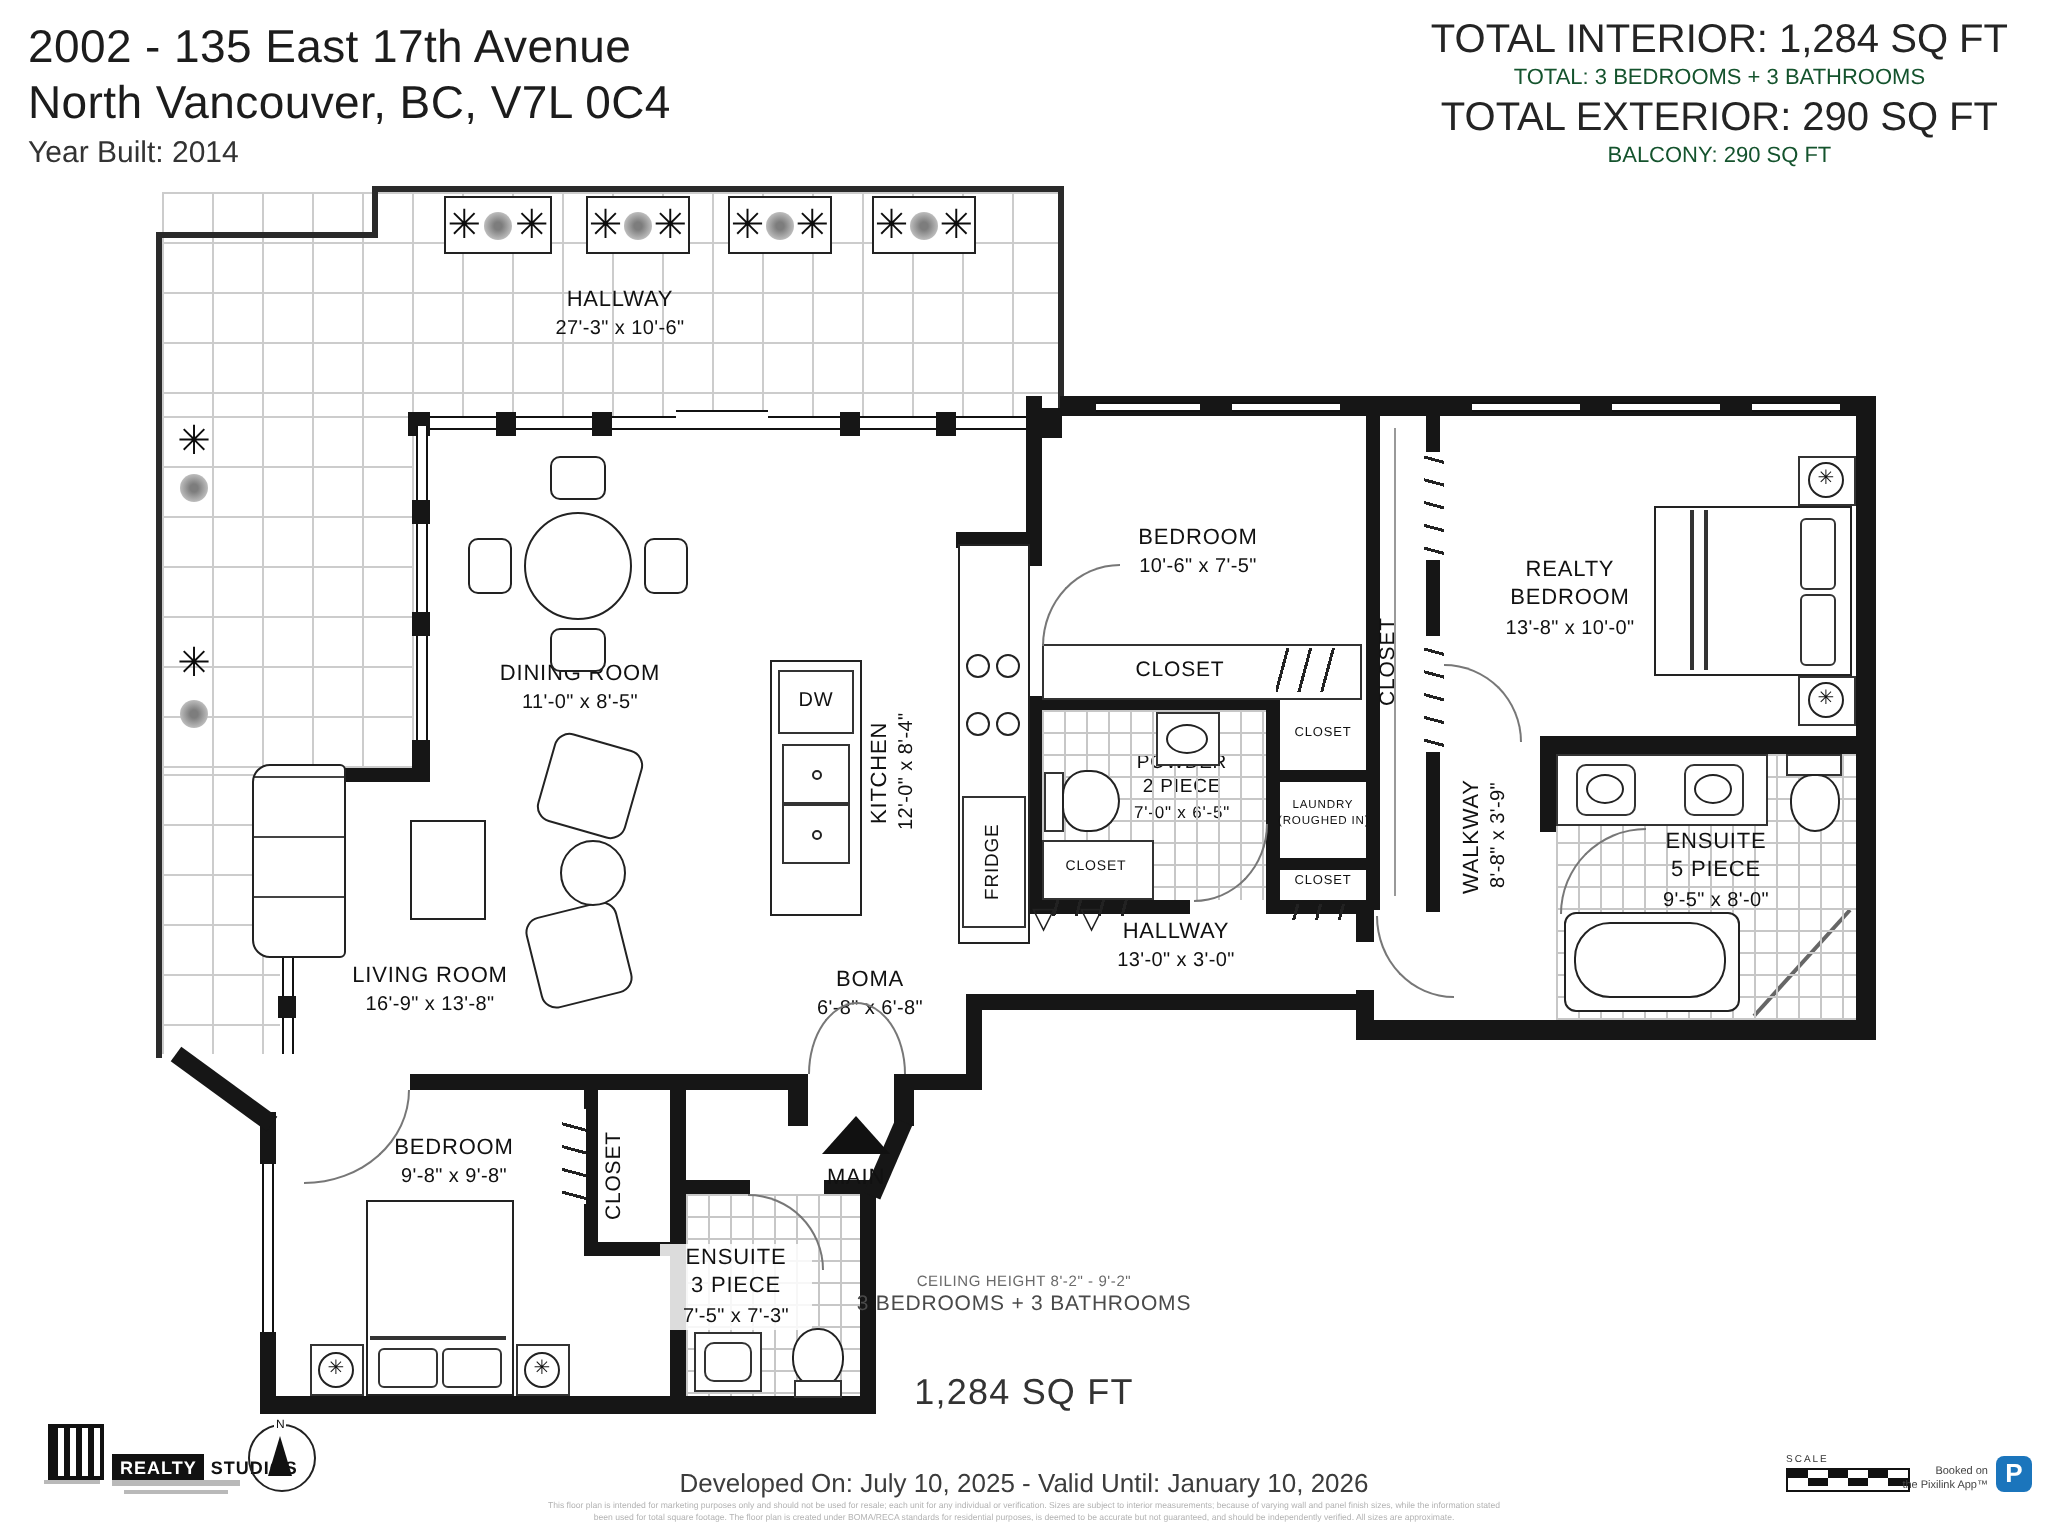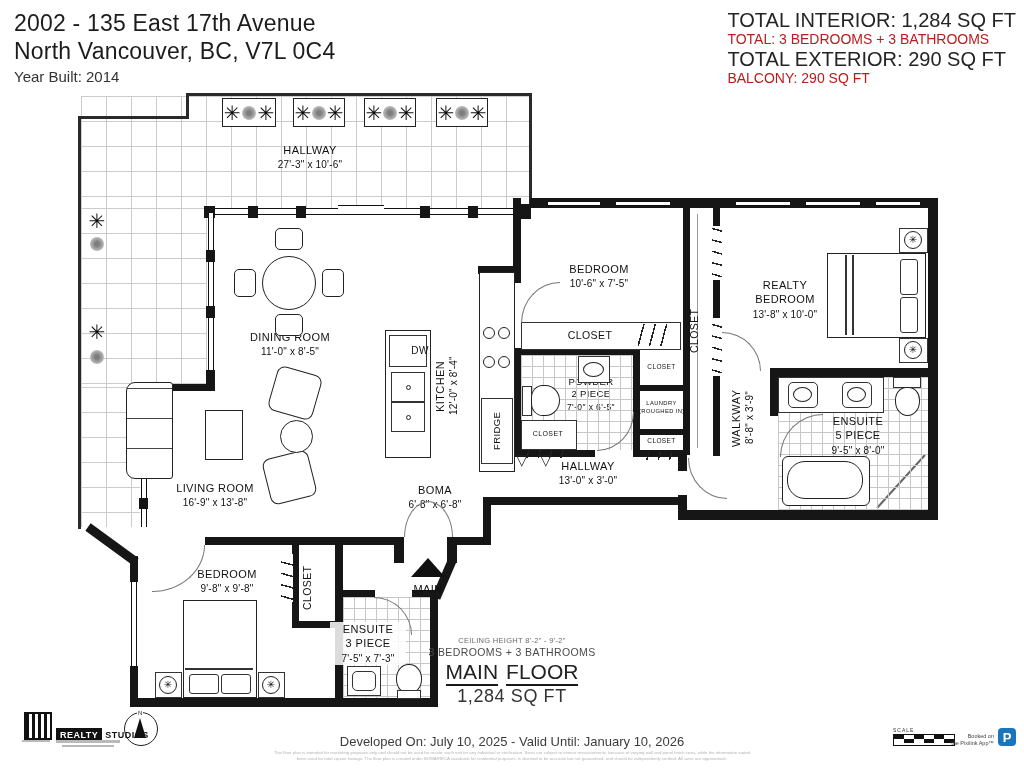--- a/index.html
+++ b/index.html
@@ -33,23 +33,23 @@
   .fan{position:absolute;width:16px;height:16px;border:1px solid #222;border-radius:50%;
     font-size:10px;line-height:15px;text-align:center;color:#111;}
   .pl{font-size:20px;line-height:1;color:#0c0c0c;}
   .pm{width:14px;height:14px;border-radius:50%;background:radial-gradient(#7d7d7d 20%,#c9c9c9 80%);}
   .planter{position:absolute;border:1.4px solid #222;background:#fff;display:flex;align-items:center;
     justify-content:space-around;}
   .lplant{position:absolute;display:flex;flex-direction:column;align-items:center;justify-content:space-around;}
   .ellip{position:absolute;border:1.4px solid #222;border-radius:50%;background:#fff;}
   .hdr1{position:absolute;font-size:23px;color:#1c1c1c;letter-spacing:.2px;}
   .hdr3{position:absolute;font-size:15px;color:#333;}
-  .totals{position:absolute;right:8px;top:8px;text-align:left;color:#242424;}
+  .totals{position:absolute;right:20px;top:8px;text-align:center;color:#242424;}
   .totals .big{font-size:20px;line-height:24px;}
-  .totals .small{font-size:14px;line-height:15px;color:#b91c1c;}
+  .totals .small{font-size:11px;line-height:15px;color:#14532d;}
   .sum{position:absolute;text-align:center;color:#222;}
   .uword{border-bottom:2px solid #1a1a1a;padding-bottom:1px;margin:0 4px;}
   .tri-up{position:absolute;width:0;height:0;border-left:17px solid transparent;
     border-right:17px solid transparent;border-bottom:19px solid #111;}
   .leaf{position:absolute;font-size:15px;color:#222;line-height:1;}
   .qr{position:absolute;border:2px solid #111;background-image:
     repeating-linear-gradient(90deg,#111 0 3px,#fff 3px 6px),
     repeating-linear-gradient(0deg,#111 0 3px,transparent 3px 6px);}
   .graybar{position:absolute;background:#b9b9b9;}
   .disc{position:absolute;width:1024px;text-align:center;font-size:4.3px;color:#b3b3b3;line-height:5.6px;}
@@ -275,21 +275,21 @@
   <div class="burner" style="left:498px;top:327px;"></div>
   <div class="burner" style="left:483px;top:356px;"></div>
   <div class="burner" style="left:498px;top:356px;"></div>
   <div class="boxthin" style="left:481px;top:398px;width:30px;height:64px;">
     <div class="vtext" style="left:9px;top:4px;height:56px;font-size:9.5px;">
       <span>FRIDGE</span>
     </div>
   </div>
   <div class="box" style="left:385px;top:330px;width:44px;height:126px;"></div>
   <div class="boxthin" style="left:389px;top:335px;width:36px;height:30px;">
-    <div class="lbl" style="left:12px;top:8px;width:36px;font-size:10px;">
+    <div class="lbl" style="left:0px;top:8px;width:36px;font-size:10px;">
       <span>DW</span>
     </div>
   </div>
   <div class="boxthin" style="left:391px;top:372px;width:32px;height:28px;">
       <div class="ellip" style="left:14px;top:12px;width:3px;height:3px;border-width:1px;"></div>
     </div>
   <div class="boxthin" style="left:391px;top:402px;width:32px;height:28px;">
       <div class="ellip" style="left:14px;top:12px;width:3px;height:3px;border-width:1px;"></div>
     </div>
 
@@ -368,23 +368,20 @@
   <div class="boxthin" style="left:347px;top:666px;width:32px;height:28px;background:#fff;">
     <div class="boxthin" style="left:4px;top:4px;width:22px;height:18px;border-radius:5px;"></div>
   </div>
   <div class="ellip" style="left:396px;top:664px;width:24px;height:28px;border-radius:48%;background:#fff;"></div>
   <div class="boxthin" style="left:397px;top:690px;width:22px;height:7px;"></div>
   <div class="arc aTR" style="left:374px;top:597px;width:37px;height:37px;"></div>
   <div class="arc aTL" style="left:521px;top:282px;width:38px;height:40px;"></div>
 
   <div class="sum" style="left:412px;top:636px;width:200px;font-size:7.5px;color:#6a6a6a;letter-spacing:.3px;">CEILING HEIGHT 8'-2" - 9'-2"</div>
   <div class="sum" style="left:402px;top:646px;width:220px;font-size:10.5px;color:#4a4a4a;letter-spacing:.4px;text-align:center;">3 BEDROOMS + 3 BATHROOMS</div>
-  <div class="sum" style="left:392px;top:660px;width:240px;font-size:21px;">
-    <span class="uword">MAIN</span><span class="uword">FLOOR</span>
-  </div>
   <div class="sum" style="left:392px;top:686px;width:240px;font-size:18px;color:#333;letter-spacing:.6px;">1,284 SQ FT</div>
 
   <div class="qr" style="left:24px;top:712px;width:24px;height:24px;"></div>
   <div class="graybar" style="left:22px;top:740px;width:28px;height:2px;"></div>
   <div class="abs" style="left:56px;top:724px;">
     <span style="background:#111;color:#fff;font-size:9px;font-weight:bold;padding:2px 4px;letter-spacing:.5px;">REALTY</span><span style="color:#111;font-size:9px;font-weight:bold;padding-left:3px;letter-spacing:.5px;">STUDIOS</span>
   </div>
   <div class="graybar" style="left:56px;top:740px;width:64px;height:3px;"></div>
   <div class="graybar" style="left:62px;top:745px;width:52px;height:2px;"></div>
   <div class="abs" style="left:124px;top:712px;width:32px;height:32px;border:1.5px solid #222;border-radius:50%;">

